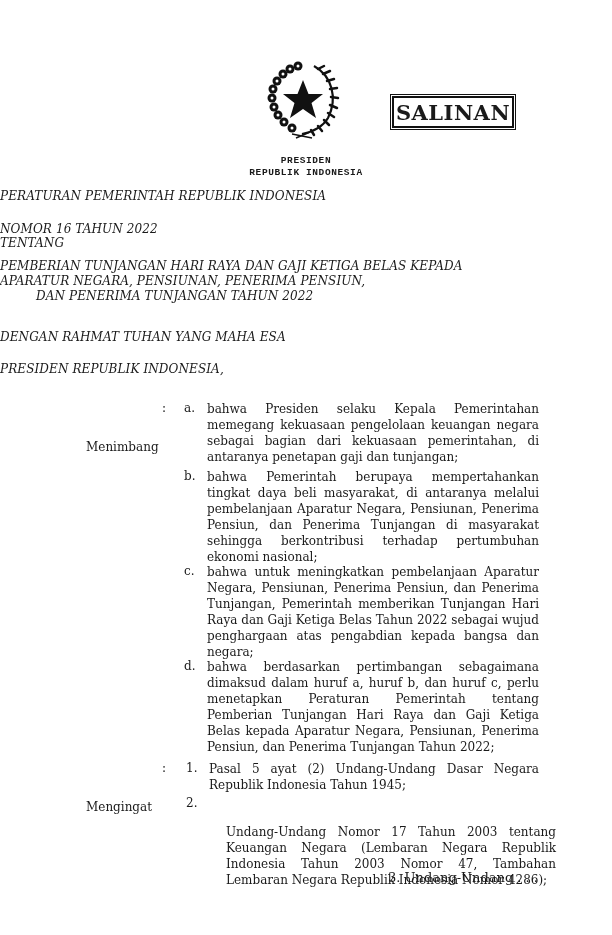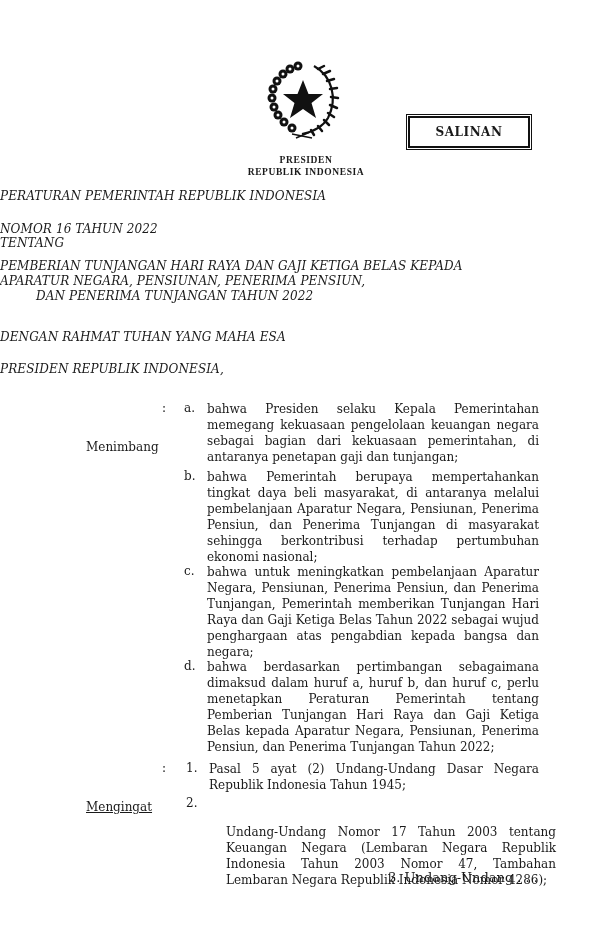--- a/index.html
+++ b/index.html
@@ -1,20 +1,20 @@
 <!DOCTYPE html>
 <html><head>
 <meta charset="utf-8">
 <style>
   html, body { margin: 0; padding: 0; background: #ffffff; }
   body { width: 612px; height: 935px; position: relative; overflow: hidden; color: #1a1a1a; font-family: "DejaVu Serif", serif; }
   .abs { position: absolute; }
   .emblem { left: 262px; top: 58px; width: 80px; height: 82px; }
-  .salinan { left: 408px; top: 96px; width: 122px; height: 32px; border: 2px solid #111; outline: 1px solid #111; outline-offset: 1px; box-sizing: border-box; display:flex; align-items:center; justify-content:center; font-family: "DejaVu Serif", serif; font-weight: bold; font-size: 12px; letter-spacing: 0.5px; margin-top: 20px; }
-  .presiden-head { left: 0; width: 612px; text-align: center; font-family: Liberation Serif, serif; font-weight: bold; font-size: 9.5px; letter-spacing: 0.6px; }
+  .salinan { left: 392px; top: 96px; width: 122px; height: 32px; border: 2px solid #111; outline: 1px solid #111; outline-offset: 1px; box-sizing: border-box; display:flex; align-items:center; justify-content:center; font-family: "DejaVu Serif", serif; font-weight: bold; font-size: 21px; letter-spacing: 0.5px; }
+  .presiden-head { left: 0; width: 612px; text-align: center; font-family: Liberation Mono, monospace; font-weight: bold; font-size: 9.5px; letter-spacing: 0.6px; }
   .center { left: 0; width: 612px; text-align: left; font-size: 12px; letter-spacing: 0.1px; font-style: italic; }
   .label { font-size: 12px; margin-top: 39px; }
   .colon { font-size: 12px; }
   .marker { font-size: 12px; }
   .para { font-size: 12px; line-height: 16px; text-align: justify; text-align-last: left; }
   .footer-left { left: 46px; top: 934px; font-family: Liberation Mono, monospace; font-size: 16px; }
   .footer-right { right: 74px; top: 870px; font-size: 13px; }
 </style>
 </head>
 <body>
@@ -90,21 +90,21 @@
 
 <div class="abs marker" style="left:184px; top:469px;">b.</div>
 <div class="abs para" style="left:207px; top:469px; width:332px;">bahwa Pemerintah berupaya mempertahankan tingkat daya beli masyarakat, di antaranya melalui pembelanjaan Aparatur Negara, Pensiunan, Penerima Pensiun, dan Penerima Tunjangan di masyarakat sehingga berkontribusi terhadap pertumbuhan ekonomi nasional;</div>
 
 <div class="abs marker" style="left:184px; top:564px;">c.</div>
 <div class="abs para" style="left:207px; top:564px; width:332px;">bahwa untuk meningkatkan pembelanjaan Aparatur Negara, Pensiunan, Penerima Pensiun, dan Penerima Tunjangan, Pemerintah memberikan Tunjangan Hari Raya dan Gaji Ketiga Belas Tahun 2022 sebagai wujud penghargaan atas pengabdian kepada bangsa dan negara;</div>
 
 <div class="abs marker" style="left:184px; top:659px;">d.</div>
 <div class="abs para" style="left:207px; top:659px; width:332px;">bahwa berdasarkan pertimbangan sebagaimana dimaksud dalam huruf a, huruf b, dan huruf c, perlu menetapkan Peraturan Pemerintah tentang Pemberian Tunjangan Hari Raya dan Gaji Ketiga Belas kepada Aparatur Negara, Pensiunan, Penerima Pensiun, dan Penerima Tunjangan Tahun 2022;</div>
 
-<div class="abs label" style="left:86px; top:761px;text-decoration:underline;">Mengingat</div>
+<div class="abs label" style="left:86px; top:761px;">Mengingat</div>
 <div class="abs colon" style="left:162px; top:761px;">:</div>
 
 <div class="abs marker" style="left:186px; top:761px;">1.</div>
 <div class="abs para" style="left:209px; top:761px; width:330px;">Pasal 5 ayat (2) Undang-Undang Dasar Negara Republik Indonesia Tahun 1945;</div>
 
 <div class="abs marker" style="left:186px; top:796px;">2.</div>
 <div class="abs para" style="left:226px; top:796px; width:330px;margin-top:28px;">Undang-Undang Nomor 17 Tahun 2003 tentang Keuangan Negara (Lembaran Negara Republik Indonesia Tahun 2003 Nomor 47, Tambahan Lembaran Negara Republik Indonesia Nomor 4286);</div>
 
 <div class="abs footer-right">3. Undang-Undang . . .</div>
 <div class="abs footer-left">SK  No 134825 A</div>

